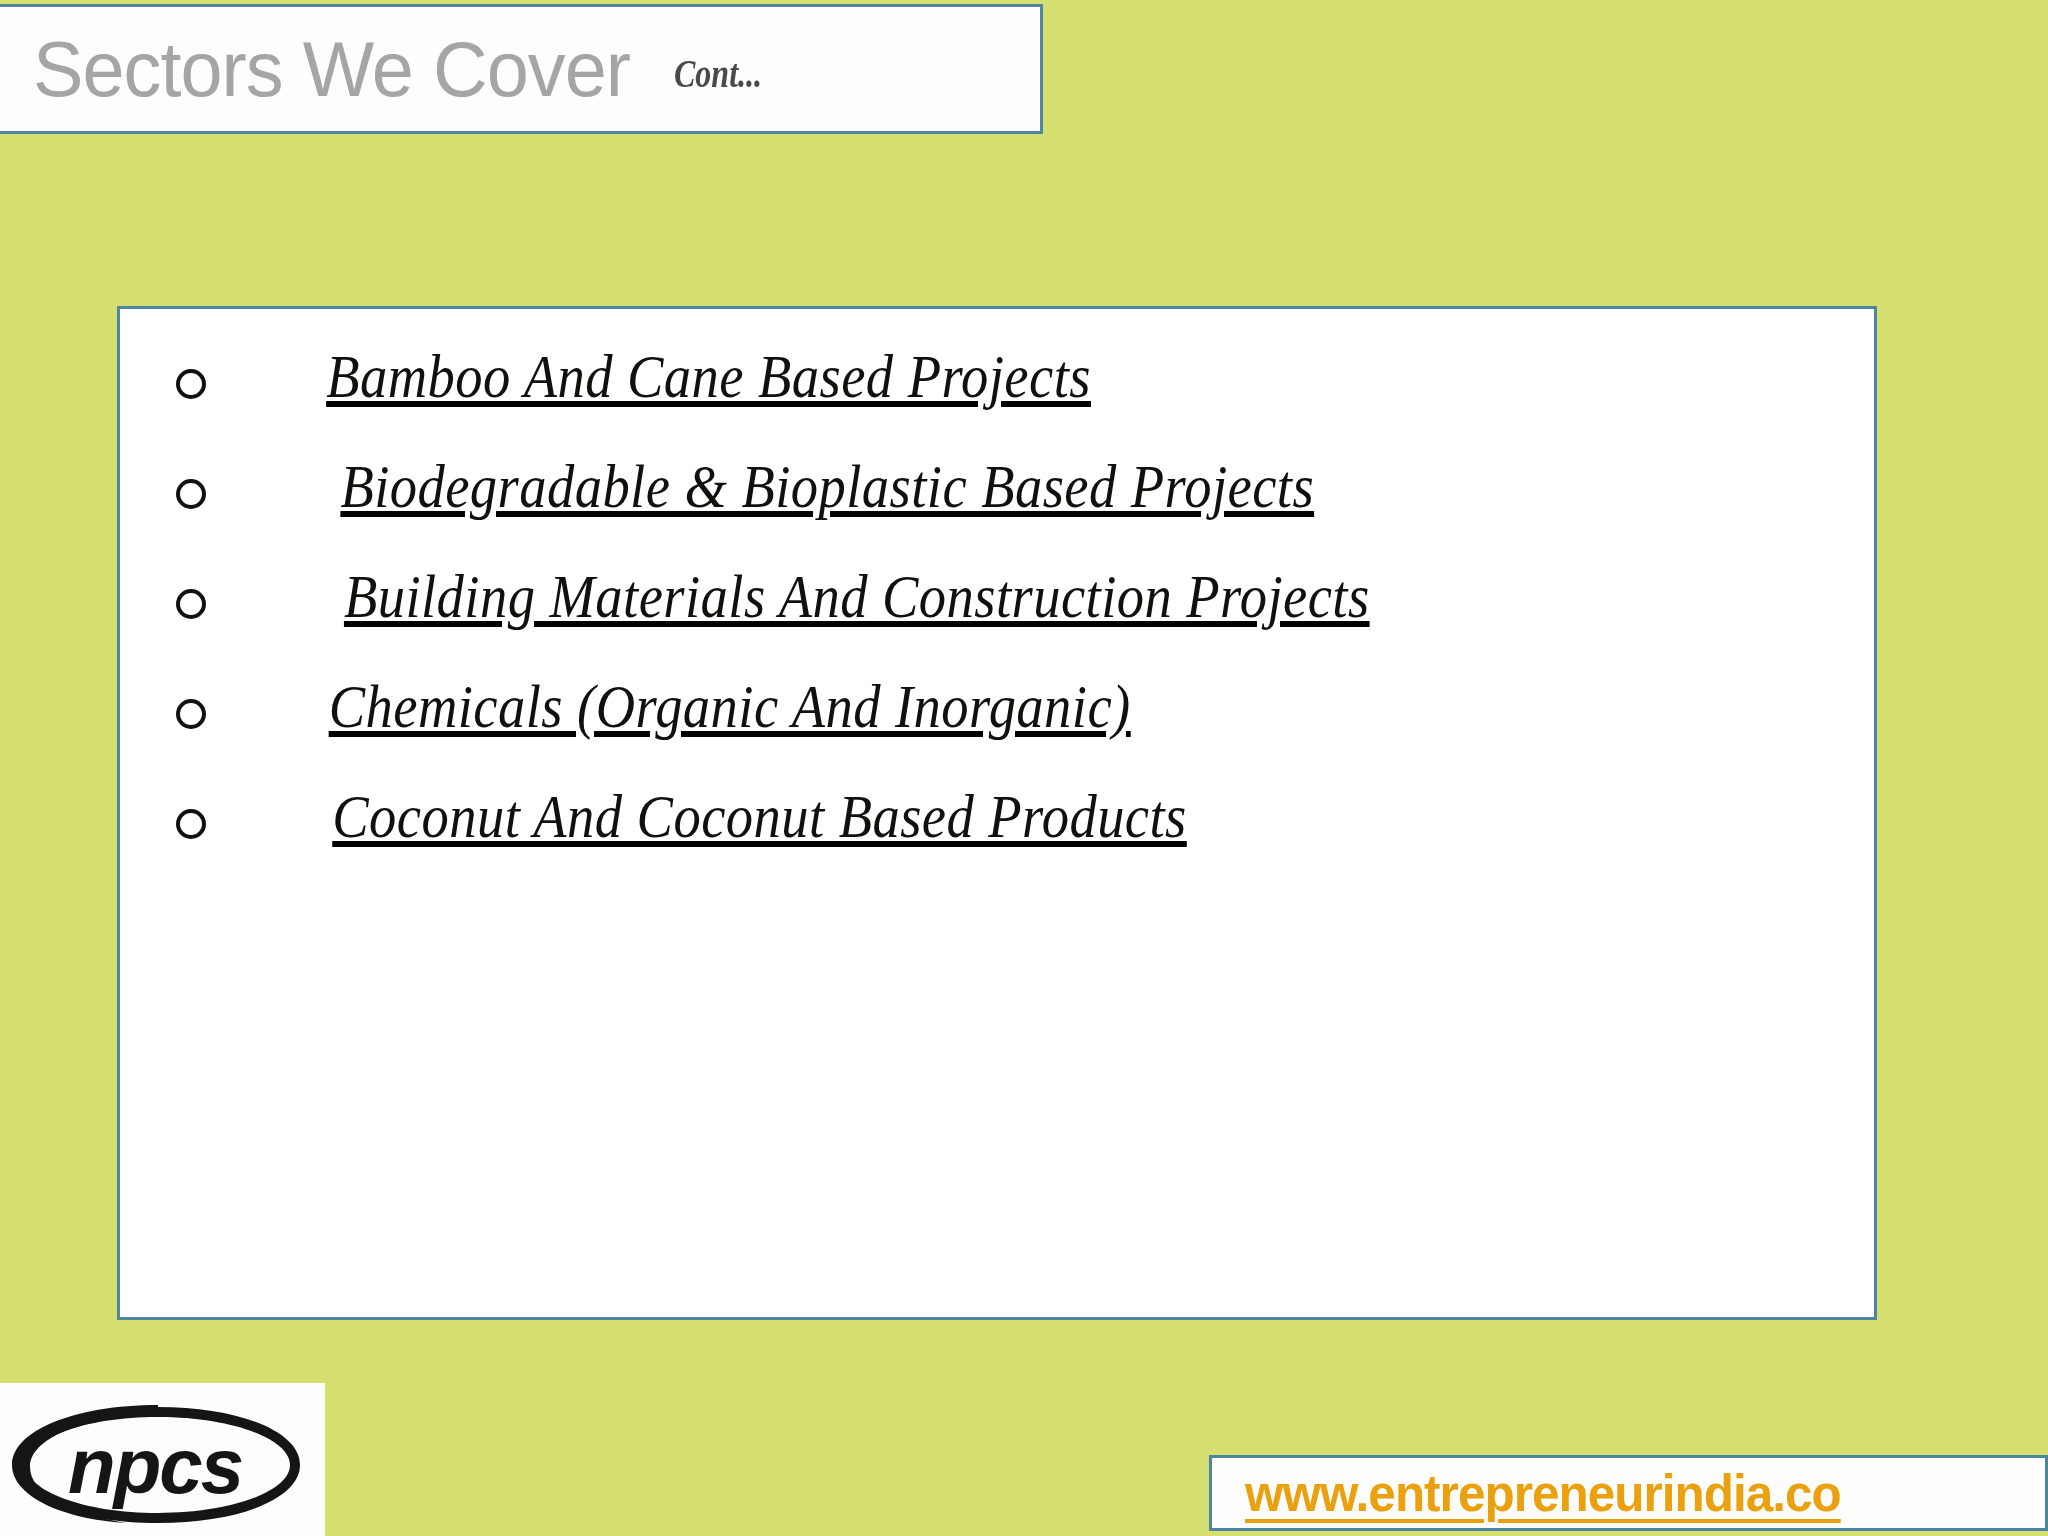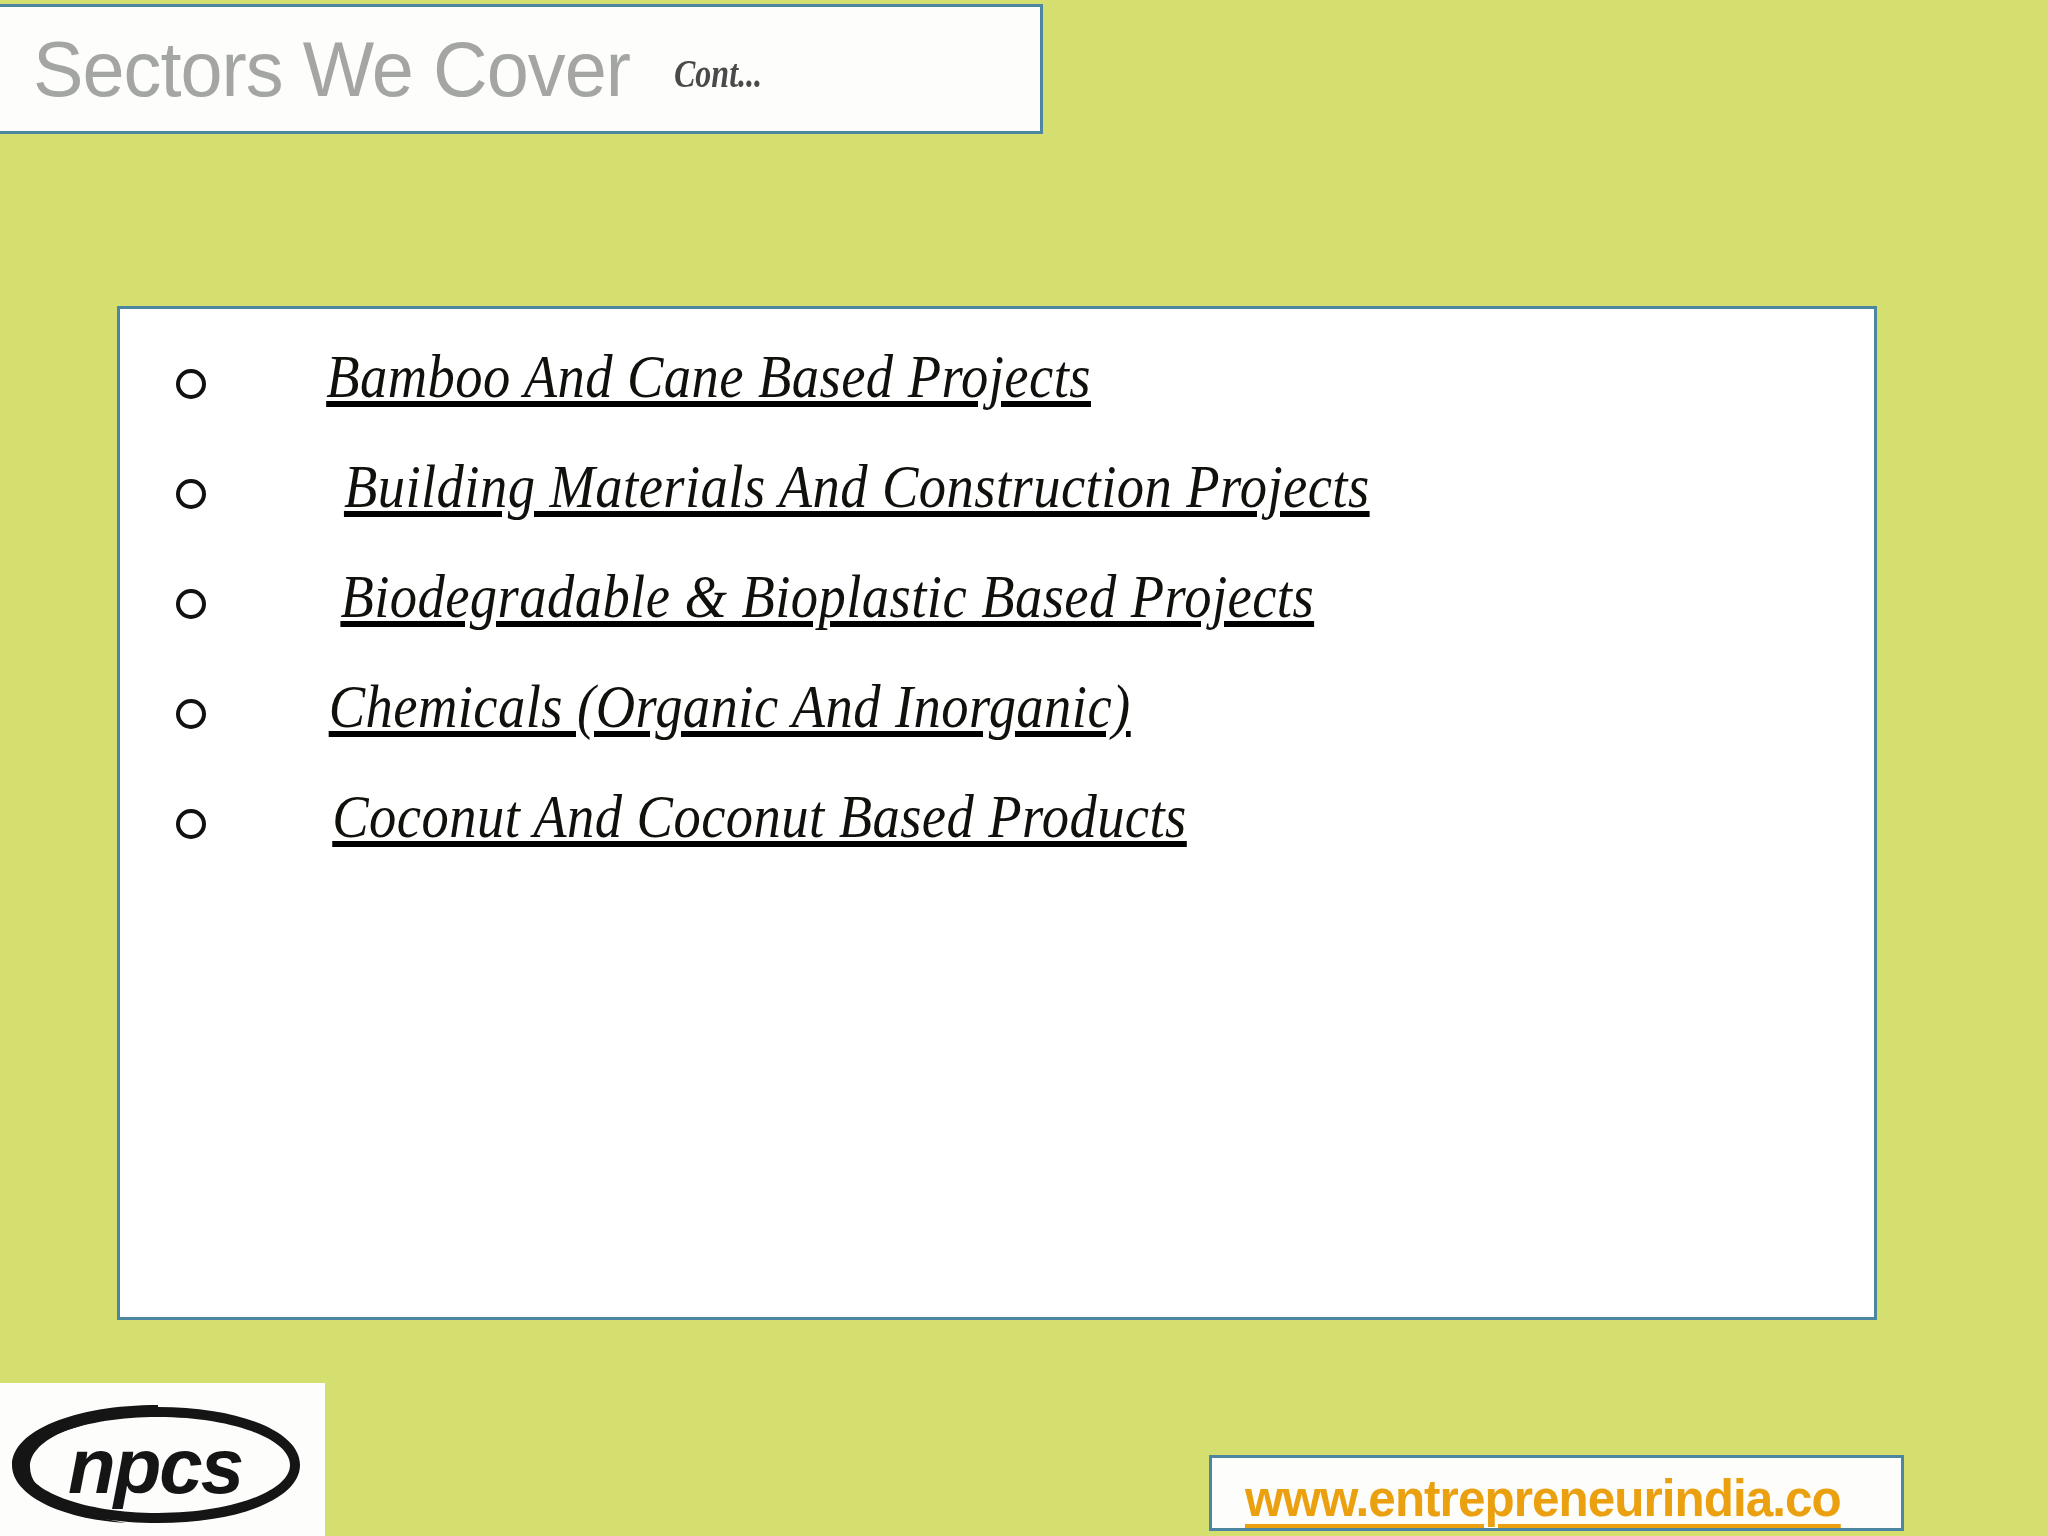--- a/index.html
+++ b/index.html
@@ -137,27 +137,27 @@
     top: 18px;
     width: 310px;
     height: 128px;
   }
 
   
   #url-box {
     position: absolute;
     left: 1209px;
     top: 1455px;
-    width: 695px;
+    width: 839px;
     height: 76px;
     background: #fdfdfb;
     border: 3px solid #4d86a0;
     box-sizing: border-box;
     display: flex;
-    align-items: flex-end;
+    align-items: center;
     padding-left: 33px;
   }
   #url-text {
     font-family: "Liberation Sans", sans-serif;
     font-size: 52px;
     font-weight: 700;
     color: #eba00f;
     text-decoration: underline;
     text-decoration-thickness: 4px;
     text-underline-offset: 8px;
@@ -180,26 +180,26 @@
   <div id="content-box">
     <ul id="sector-list">
 
       <li class="sector-item">
         <span class="bullet"><span class="ring"></span></span>
         <span class="sector-label">Bamboo And Cane Based Projects</span>
       </li>
 
       <li class="sector-item">
         <span class="bullet"><span class="ring"></span></span>
+        <span class="sector-label">Biodegradable &amp; Bioplastic Based Projects</span>
+      </li>
+
+      <li class="sector-item">
+        <span class="bullet"><span class="ring"></span></span>
         <span class="sector-label">Building Materials And Construction Projects</span>
-      </li>
-
-      <li class="sector-item">
-        <span class="bullet"><span class="ring"></span></span>
-        <span class="sector-label">Biodegradable &amp; Bioplastic Based Projects</span>
       </li>
 
       <li class="sector-item">
         <span class="bullet"><span class="ring"></span></span>
         <span class="sector-label">Chemicals (Organic And Inorganic)</span>
       </li>
 
 
 
       <li class="sector-item">

